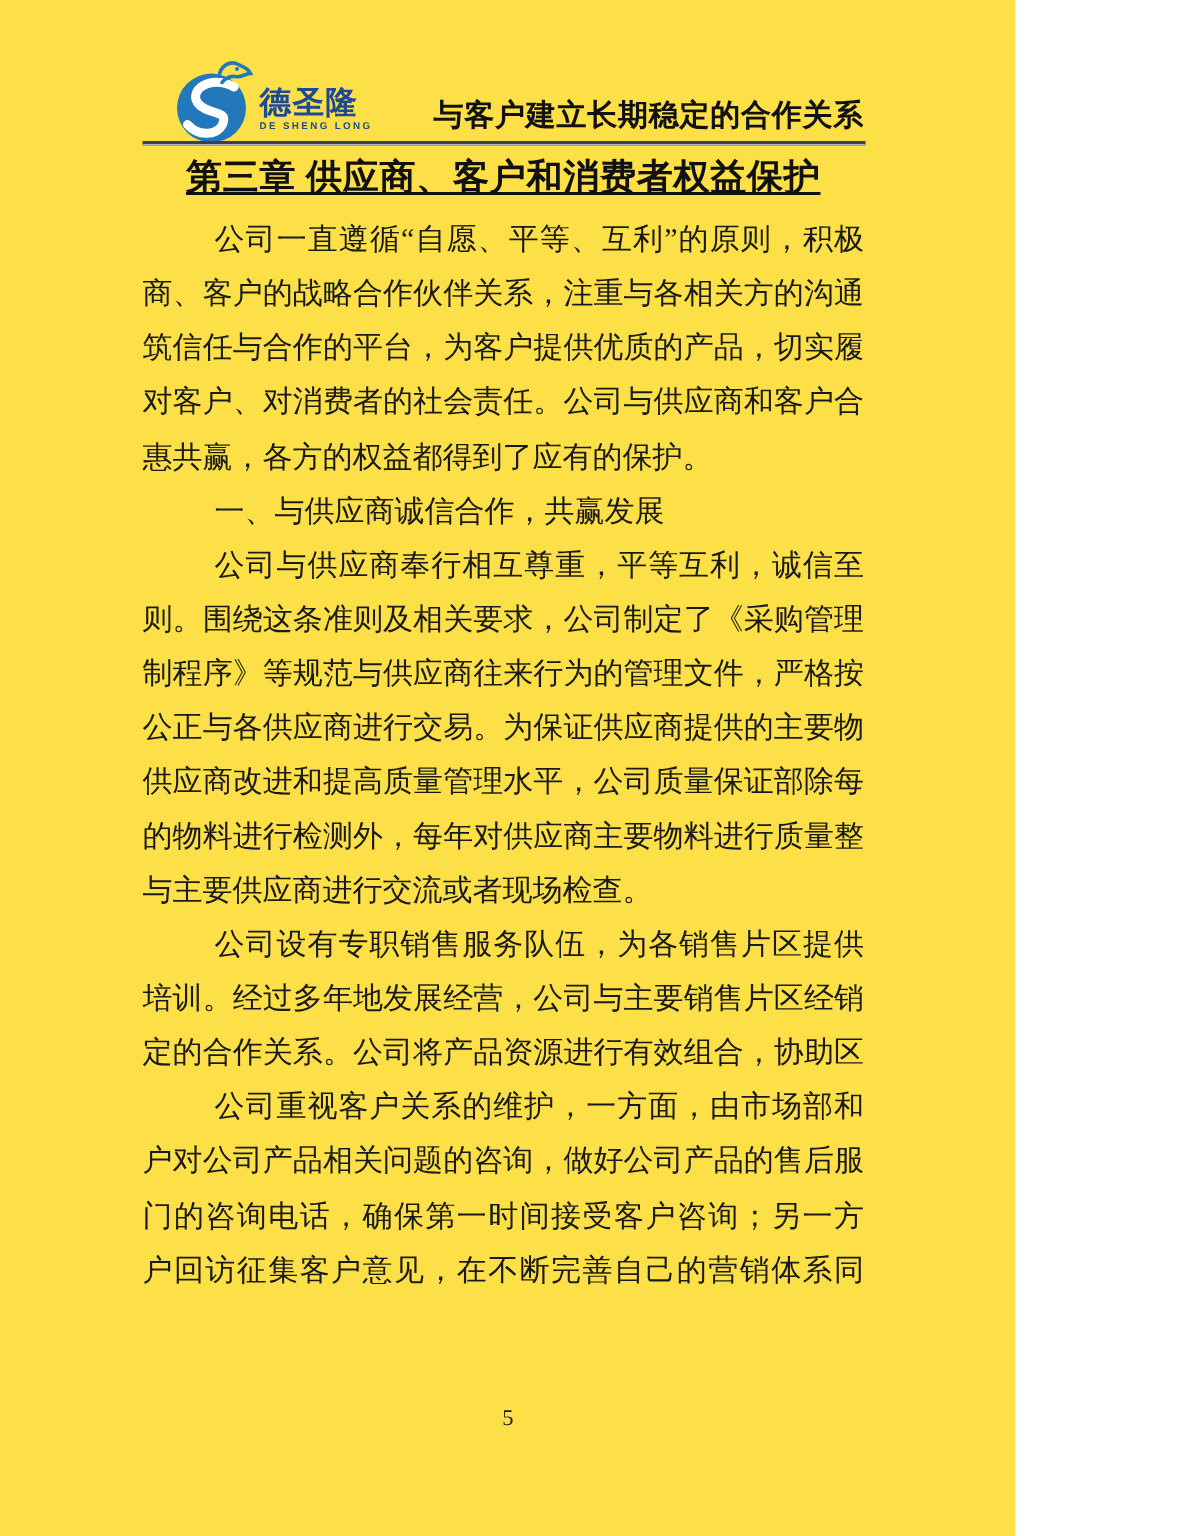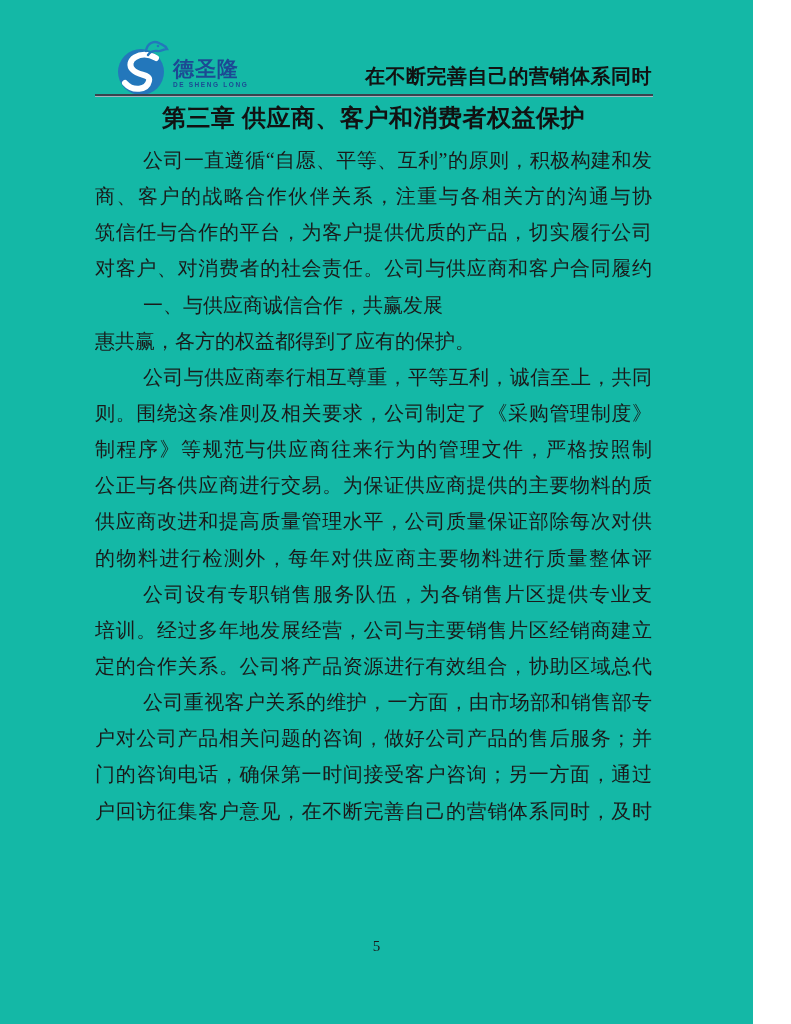--- a/index.html
+++ b/index.html
@@ -1,20 +1,20 @@
 <!DOCTYPE html>
 <html><head>
 <meta charset="utf-8">
 <style>
   html, body { margin: 0; padding: 0; background: #ffffff; }
   .page {
     position: relative;
-    width: 753px;
+    width: 677px;
     height: 1024px;
-    background: #14b8a6;
+    background: #fde047;
     overflow: hidden;
     font-family: "Liberation Serif", "DejaVu Serif", serif;
     color: #1a1a1a;
   }
 
   
   .logo {
     position: absolute;
     left: 116px;
     top: 39px;
@@ -67,20 +67,21 @@
     left: 95px;
     right: 101px;
     top: 102px;
     margin: 0;
     text-align: center;
     font-size: 24px;
     font-weight: bold;
     color: #111111;
     letter-spacing: 0.5px;
     white-space: nowrap;
+    text-decoration: underline;
   }
 
   
   .body-text {
     position: absolute;
     left: 95px;
     right: 101px;
     top: 142px;
   }
   .line {
@@ -118,39 +119,40 @@
       <path d="M40 19 C 24 10, 8 22, 17 31 C 23 37, 35 35, 33 42 C 31 51, 17 53, 9 44" fill="none" stroke="#ffffff" stroke-width="6" stroke-linecap="round"></path>
       <path d="M30 12 C 31 5, 37 1, 43 4 C 46 6, 49 6, 51 10 C 47 10, 45 13, 41 12 C 38 11.5, 34 13, 32 16" fill="none" stroke="#2377bb" stroke-width="2.4" stroke-linecap="round"></path>
       <circle cx="42" cy="7" r="1.3" fill="#2377bb"></circle>
     </svg>
     <div class="logo-text">
       <div class="logo-name-cn">德圣隆</div>
       <div class="logo-name-en">DE SHENG LONG</div>
     </div>
   </div>
 
-  <div class="company-name">在不断完善自己的营销体系同时</div>
+  <div class="company-name">与客户建立长期稳定的合作关系</div>
 
   <div class="header-rule"></div>
 
   <h1 class="doc-title">第三章 供应商、客户和消费者权益保护</h1>
 
   <div class="body-text">
       <div class="line indent fill">公司一直遵循“自愿、平等、互利”的原则，积极构建和发展与供应</div>
       <div class="line fill">商、客户的战略合作伙伴关系，注重与各相关方的沟通与协调，共同构</div>
       <div class="line fill">筑信任与合作的平台，为客户提供优质的产品，切实履行公司对供应商、</div>
       <div class="line fill">对客户、对消费者的社会责任。公司与供应商和客户合同履约良好，互</div>
+      <div class="line">惠共赢，各方的权益都得到了应有的保护。</div>
       <div class="line indent">一、与供应商诚信合作，共赢发展</div>
-      <div class="line">惠共赢，各方的权益都得到了应有的保护。</div>
       <div class="line indent fill">公司与供应商奉行相互尊重，平等互利，诚信至上，共同发展的准</div>
       <div class="line fill">则。围绕这条准则及相关要求，公司制定了《采购管理制度》《采购控</div>
       <div class="line fill">制程序》等规范与供应商往来行为的管理文件，严格按照制度，公平、</div>
       <div class="line fill">公正与各供应商进行交易。为保证供应商提供的主要物料的质量，促进</div>
       <div class="line fill">供应商改进和提高质量管理水平，公司质量保证部除每次对供应商供应</div>
       <div class="line fill">的物料进行检测外，每年对供应商主要物料进行质量整体评估，还定期</div>
+      <div class="line">与主要供应商进行交流或者现场检查。</div>
       <div class="line indent fill">公司设有专职销售服务队伍，为各销售片区提供专业支持、服务和</div>
       <div class="line fill">培训。经过多年地发展经营，公司与主要销售片区经销商建立了长期稳</div>
       <div class="line fill">定的合作关系。公司将产品资源进行有效组合，协助区域总代理（经销）</div>
       <div class="line indent fill">公司重视客户关系的维护，一方面，由市场部和销售部专门解决客</div>
       <div class="line fill">户对公司产品相关问题的咨询，做好公司产品的售后服务；并开设了专</div>
       <div class="line fill">门的咨询电话，确保第一时间接受客户咨询；另一方面，通过定期的客</div>
       <div class="line fill">户回访征集客户意见，在不断完善自己的营销体系同时，及时了解客户</div>
     </div>
 
   <div class="page-number">5</div>

